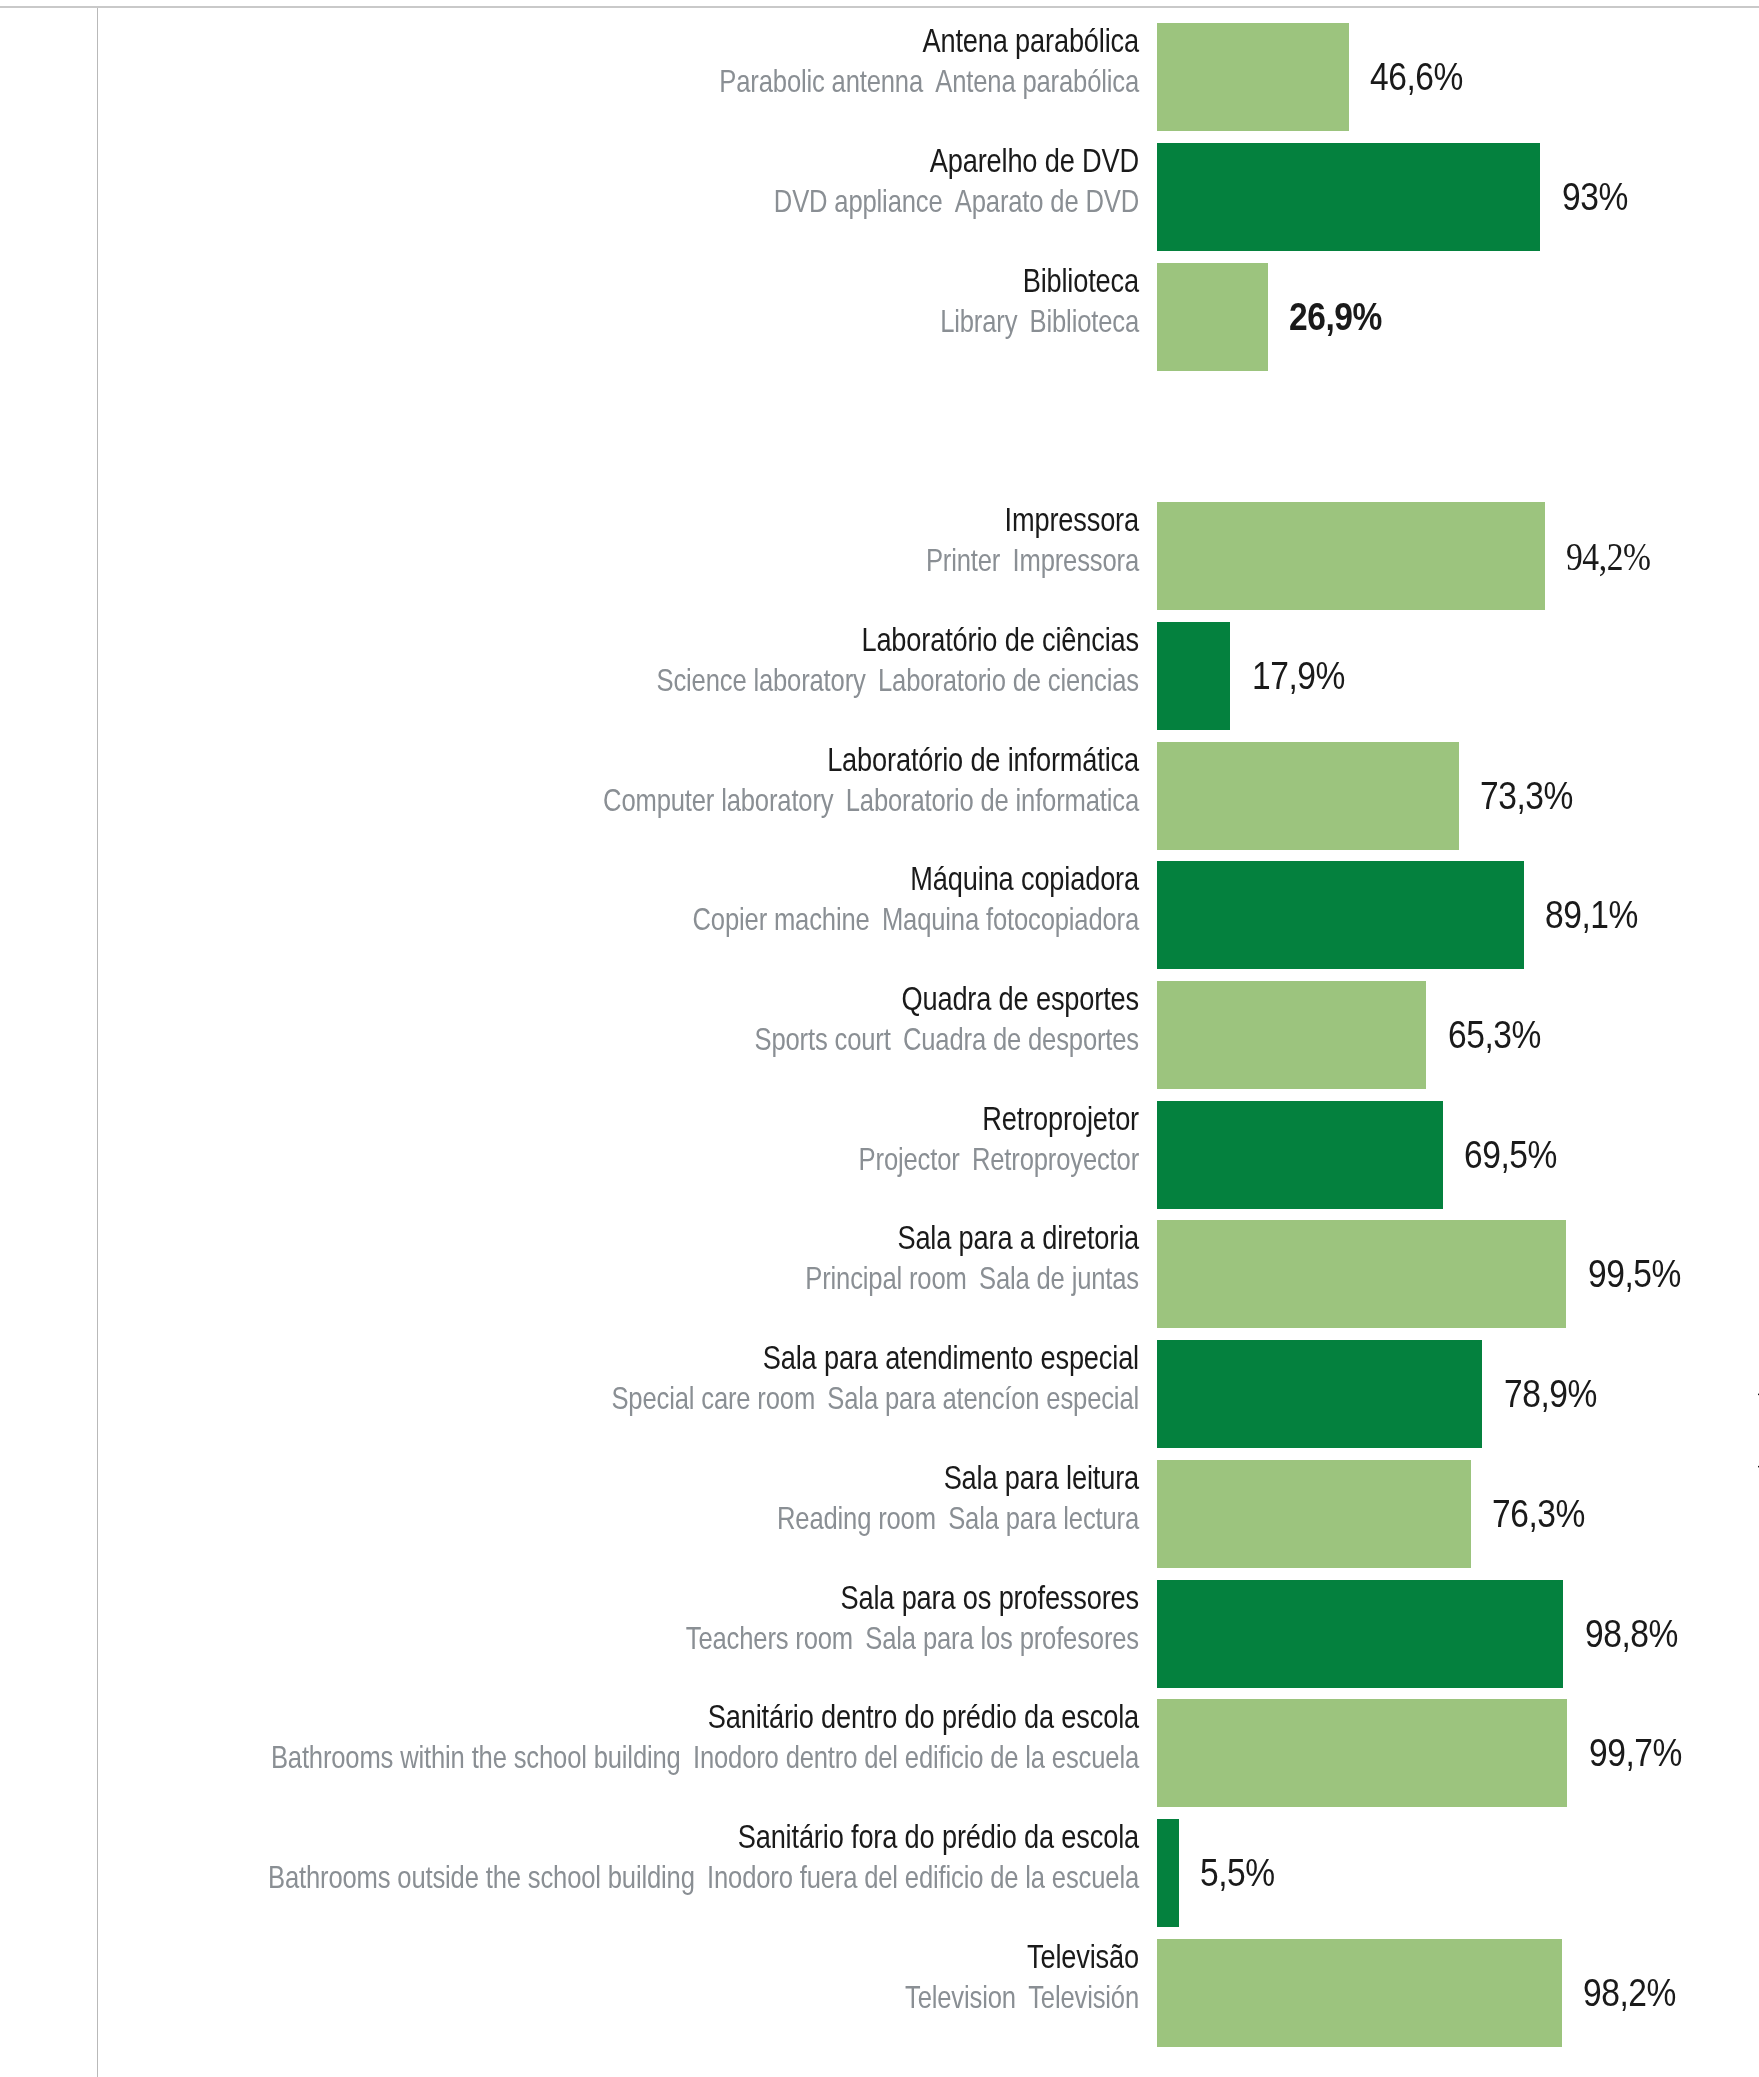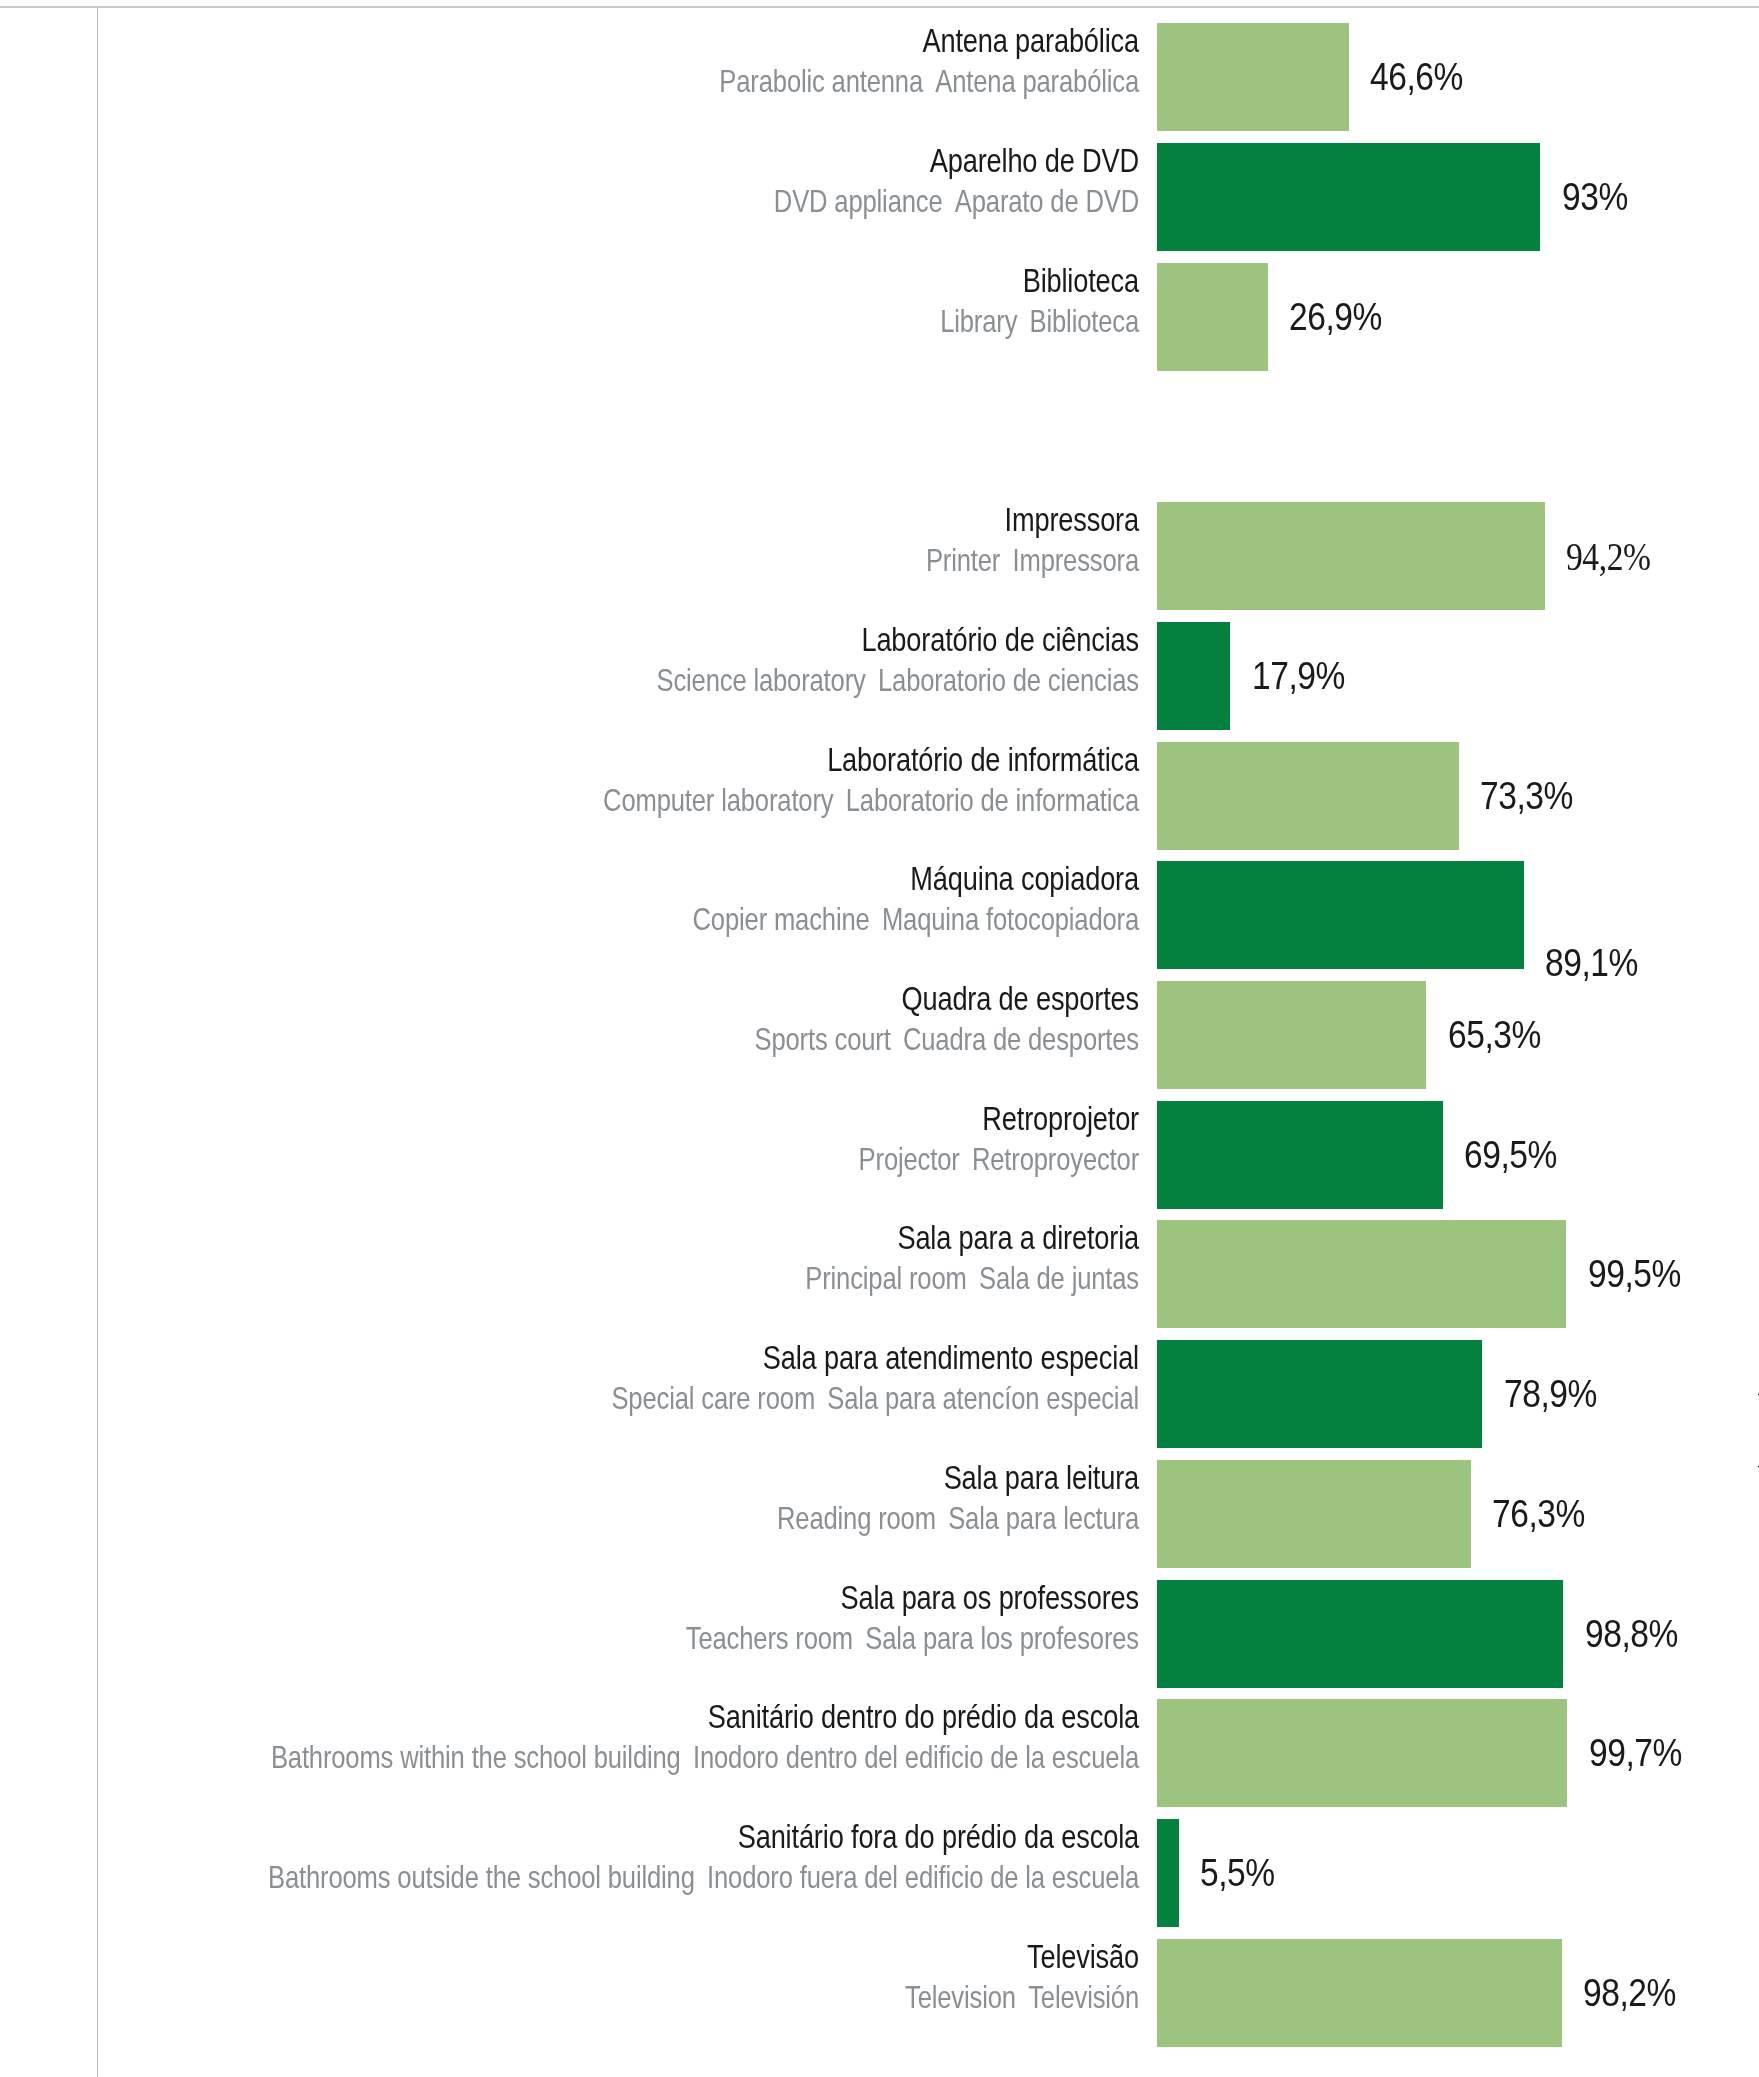--- a/index.html
+++ b/index.html
@@ -149,21 +149,21 @@
         <div class="bar-value" style="left: 405px;"><span>93%</span></div>
       </div>
     </div>
     <div class="row" style="top: 263px;">
       <div class="labels">
         <span class="label-pt">Biblioteca</span>
         <span class="label-sub"><span class="en">Library</span><span class="es">Biblioteca</span></span>
       </div>
       <div class="bar-track">
         <div class="bar light" style="width: 111px;"></div>
-        <div class="bar-value" style="left: 132px;"><span>26,9%</span></div>
+        <div class="bar-value" style="left: 132px; font-weight: bold;"><span>26,9%</span></div>
       </div>
     </div>
     <div class="row" style="top: 502px;">
       <div class="labels">
         <span class="label-pt">Impressora</span>
         <span class="label-sub"><span class="en">Printer</span><span class="es">Impressora</span></span>
       </div>
       <div class="bar-track">
         <div class="bar light" style="width: 388px;"></div>
         <div class="bar-value" style="left: 409px; font-family: Liberation Serif, serif;"><span>94,2%</span></div>
@@ -189,21 +189,21 @@
         <div class="bar-value" style="left: 323px;"><span>73,3%</span></div>
       </div>
     </div>
     <div class="row" style="top: 861px;">
       <div class="labels">
         <span class="label-pt">Máquina copiadora</span>
         <span class="label-sub"><span class="en">Copier machine</span><span class="es">Maquina fotocopiadora</span></span>
       </div>
       <div class="bar-track">
         <div class="bar dark" style="width: 367px;"></div>
-        <div class="bar-value" style="left: 388px; margin-top: 48px;"><span>89,1%</span></div>
+        <div class="bar-value" style="left: 388px;"><span>89,1%</span></div>
       </div>
     </div>
     <div class="row" style="top: 981px;">
       <div class="labels">
         <span class="label-pt">Quadra de esportes</span>
         <span class="label-sub"><span class="en">Sports court</span><span class="es">Cuadra de desportes</span></span>
       </div>
       <div class="bar-track">
         <div class="bar light" style="width: 269px;"></div>
         <div class="bar-value" style="left: 291px;"><span>65,3%</span></div>

